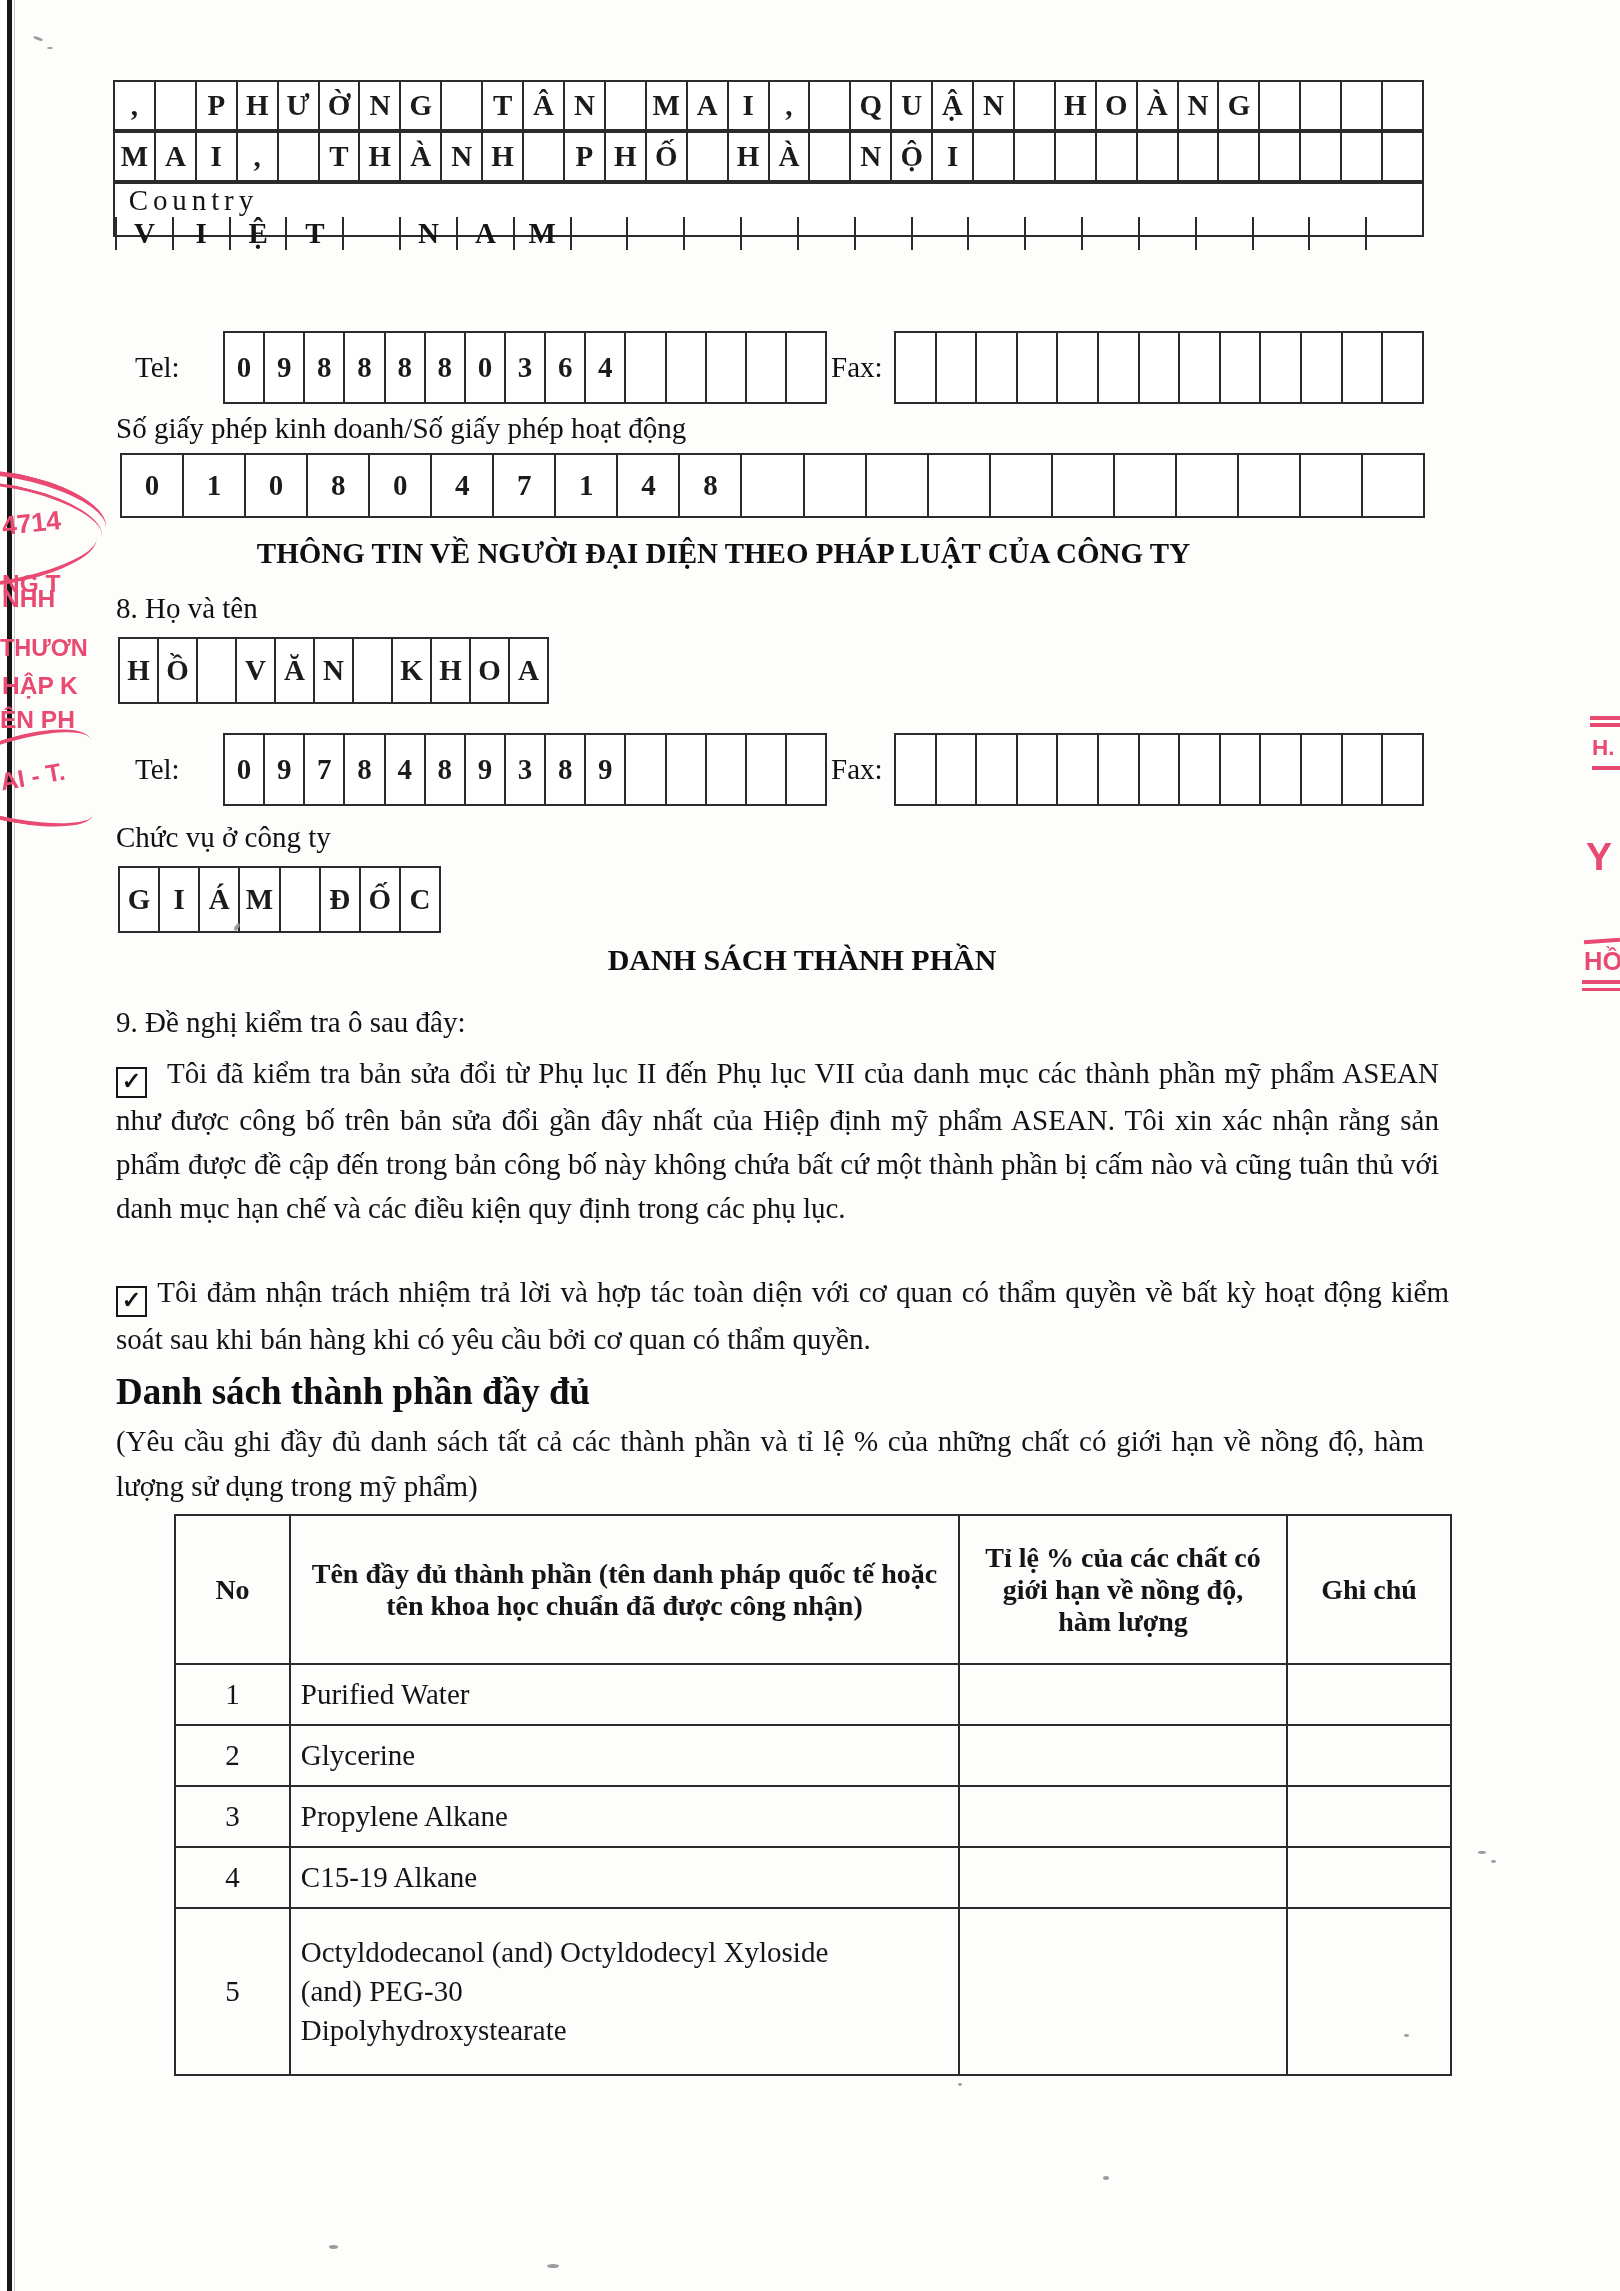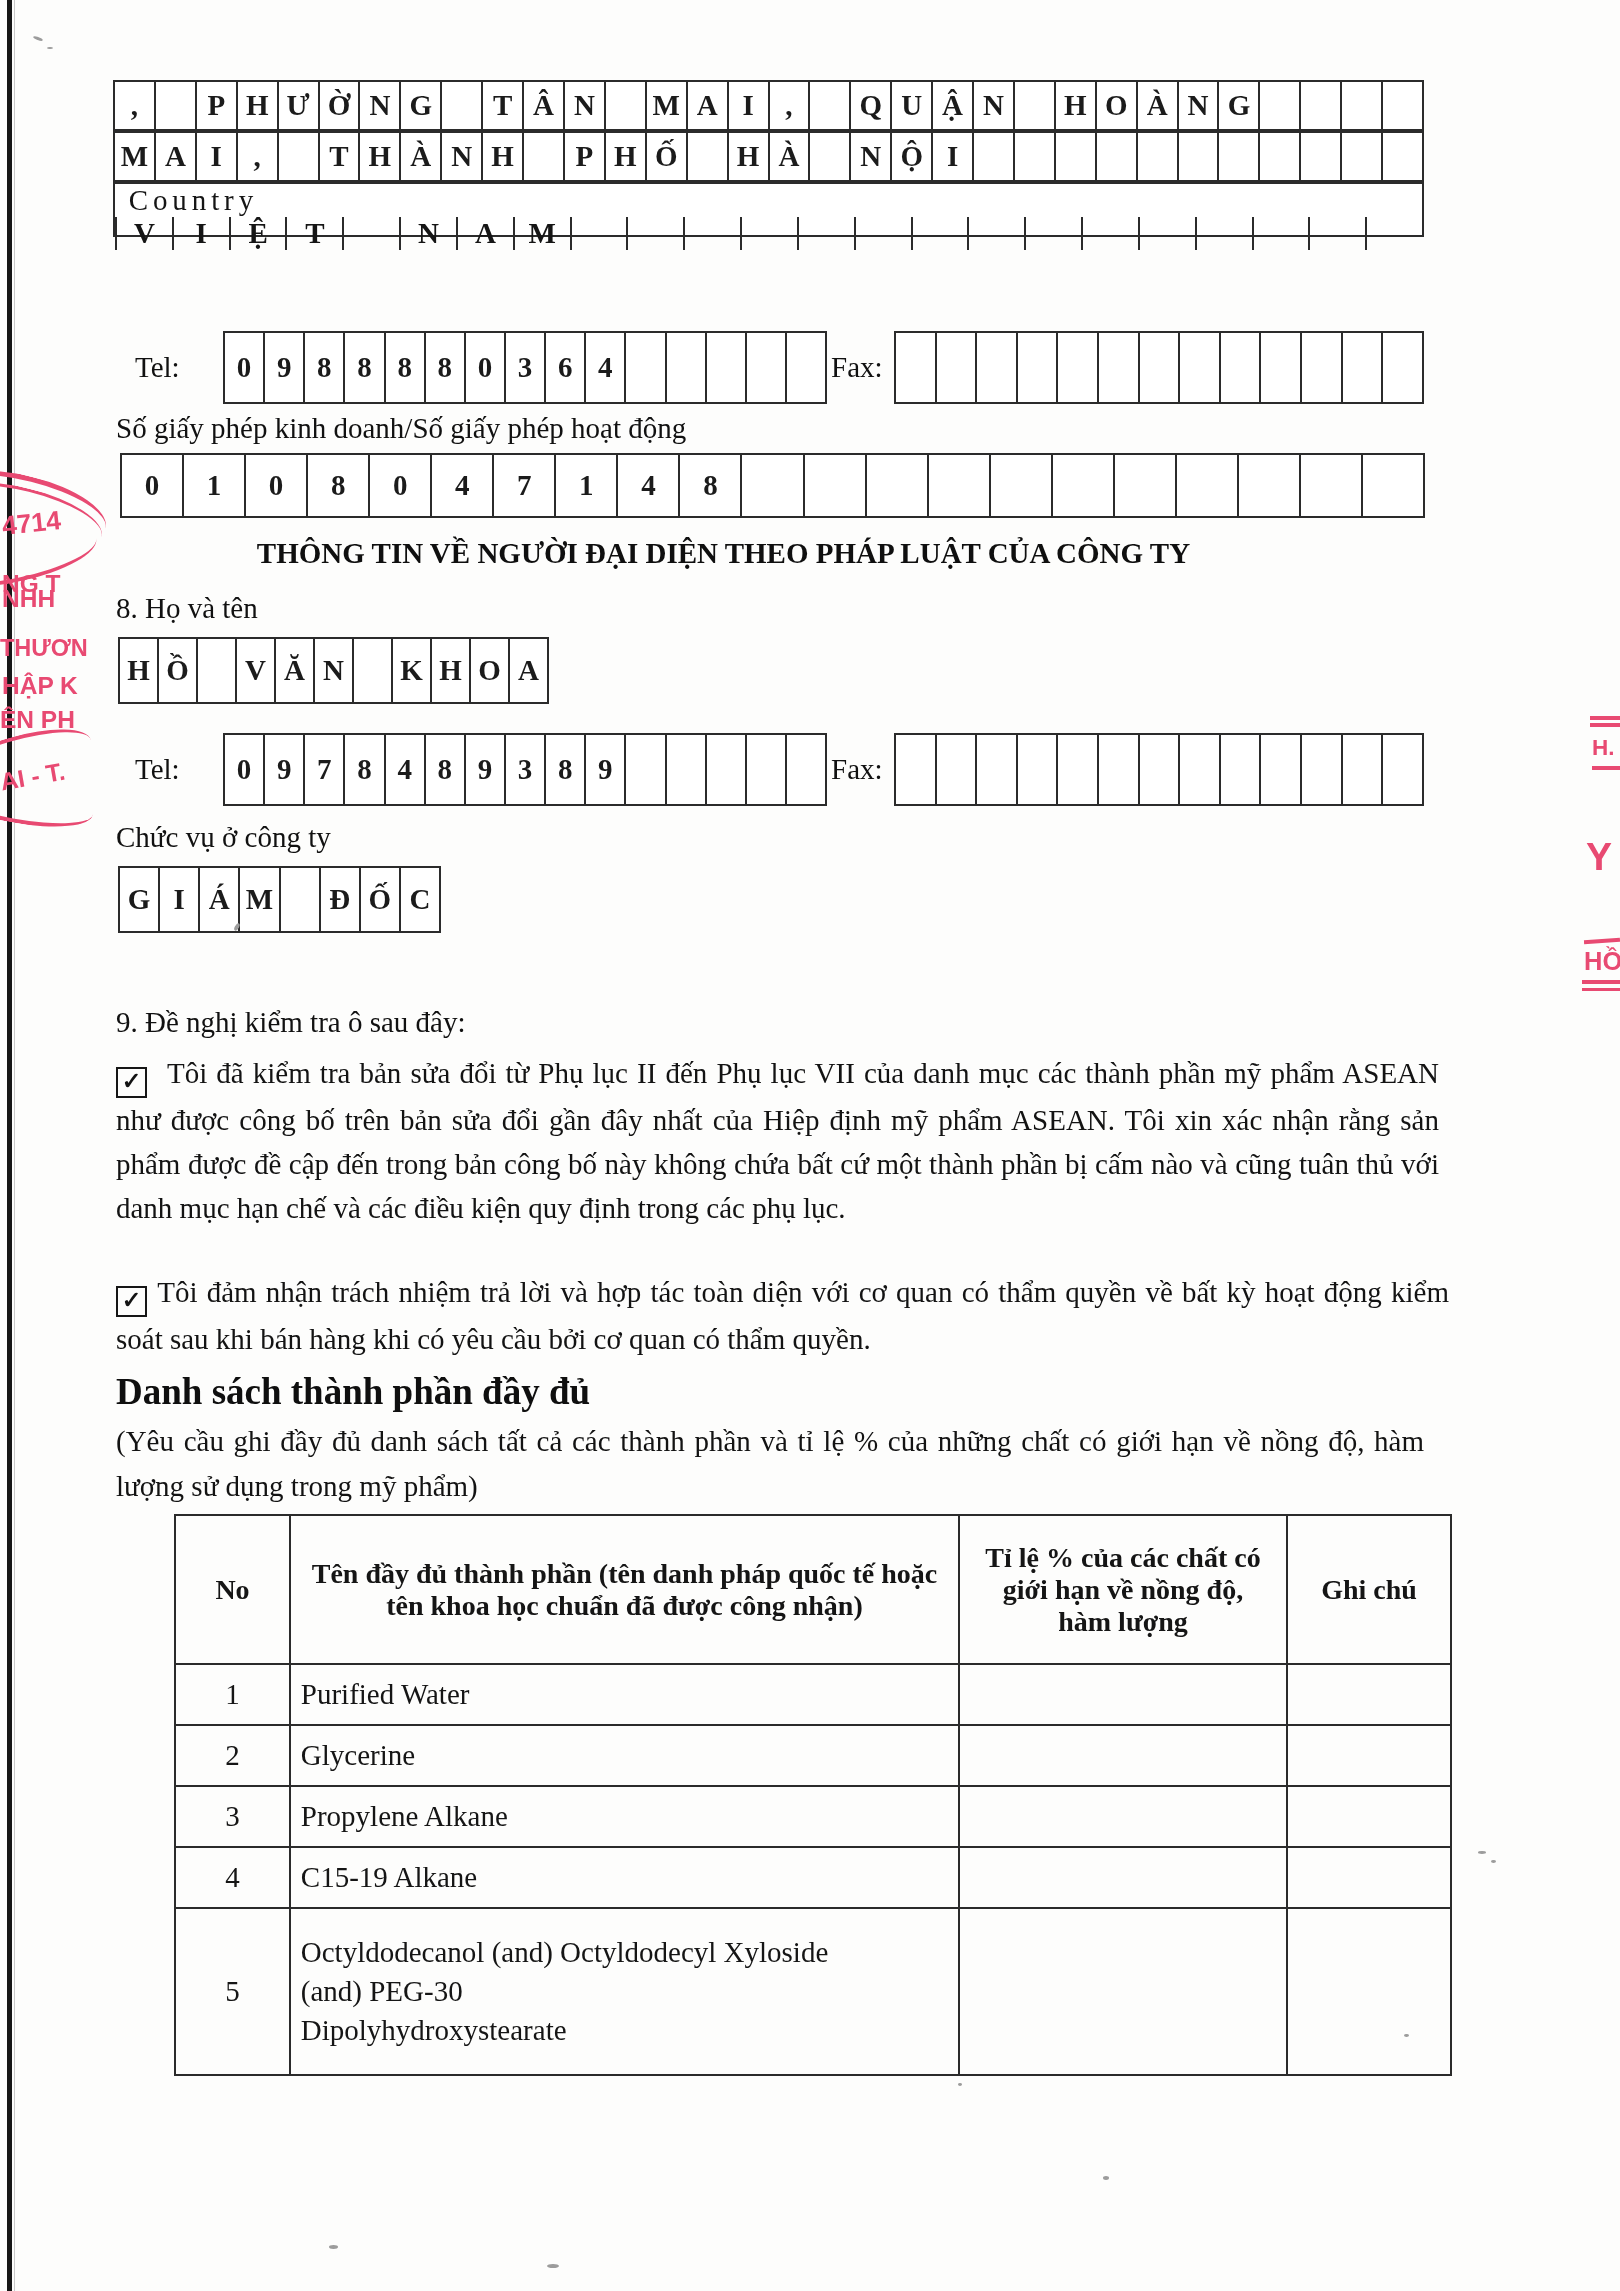--- a/index.html
+++ b/index.html
@@ -290,20 +290,21 @@
       <div class="cell">G</div>
       <div class="cell">I</div>
       <div class="cell">Á</div>
       <div class="cell">M</div>
       <div class="cell"></div>
       <div class="cell">Đ</div>
       <div class="cell">Ố</div>
       <div class="cell">C</div>
     </div>
 
+  <div class="h-bold" style="left:116px;top:943px;width:1372px;text-align:center;font-size:30px;">DANH SÁCH THÀNH PHẦN</div>
 
   <div class="lbl" style="left:116px;top:1006px;">9. Đề nghị kiểm tra ô sau đây:</div>
 
   <div class="para" style="left:116px;top:1051px;width:1323px;">
     <span class="checkbox">✓</span><span>Tôi đã kiểm tra bản sửa đổi từ Phụ lục II đến Phụ lục VII của danh mục các thành phần mỹ phẩm ASEAN như được công bố trên bản sửa đổi gần đây nhất của Hiệp định mỹ phẩm ASEAN. Tôi xin xác nhận rằng sản phẩm được đề cập đến trong bản công bố này không chứa bất cứ một thành phần bị cấm nào và cũng tuân thủ với danh mục hạn chế và các điều kiện quy định trong các phụ lục.</span>
   </div>
 
   <div class="para" style="left:116px;top:1270px;width:1333px;">
     <span class="checkbox" style="margin-right:9.8px;">✓</span><span>Tôi đảm nhận trách nhiệm trả lời và hợp tác toàn diện với cơ quan có thẩm quyền về bất kỳ hoạt động kiểm soát sau khi bán hàng khi có yêu cầu bởi cơ quan có thẩm quyền.</span>
   </div>

